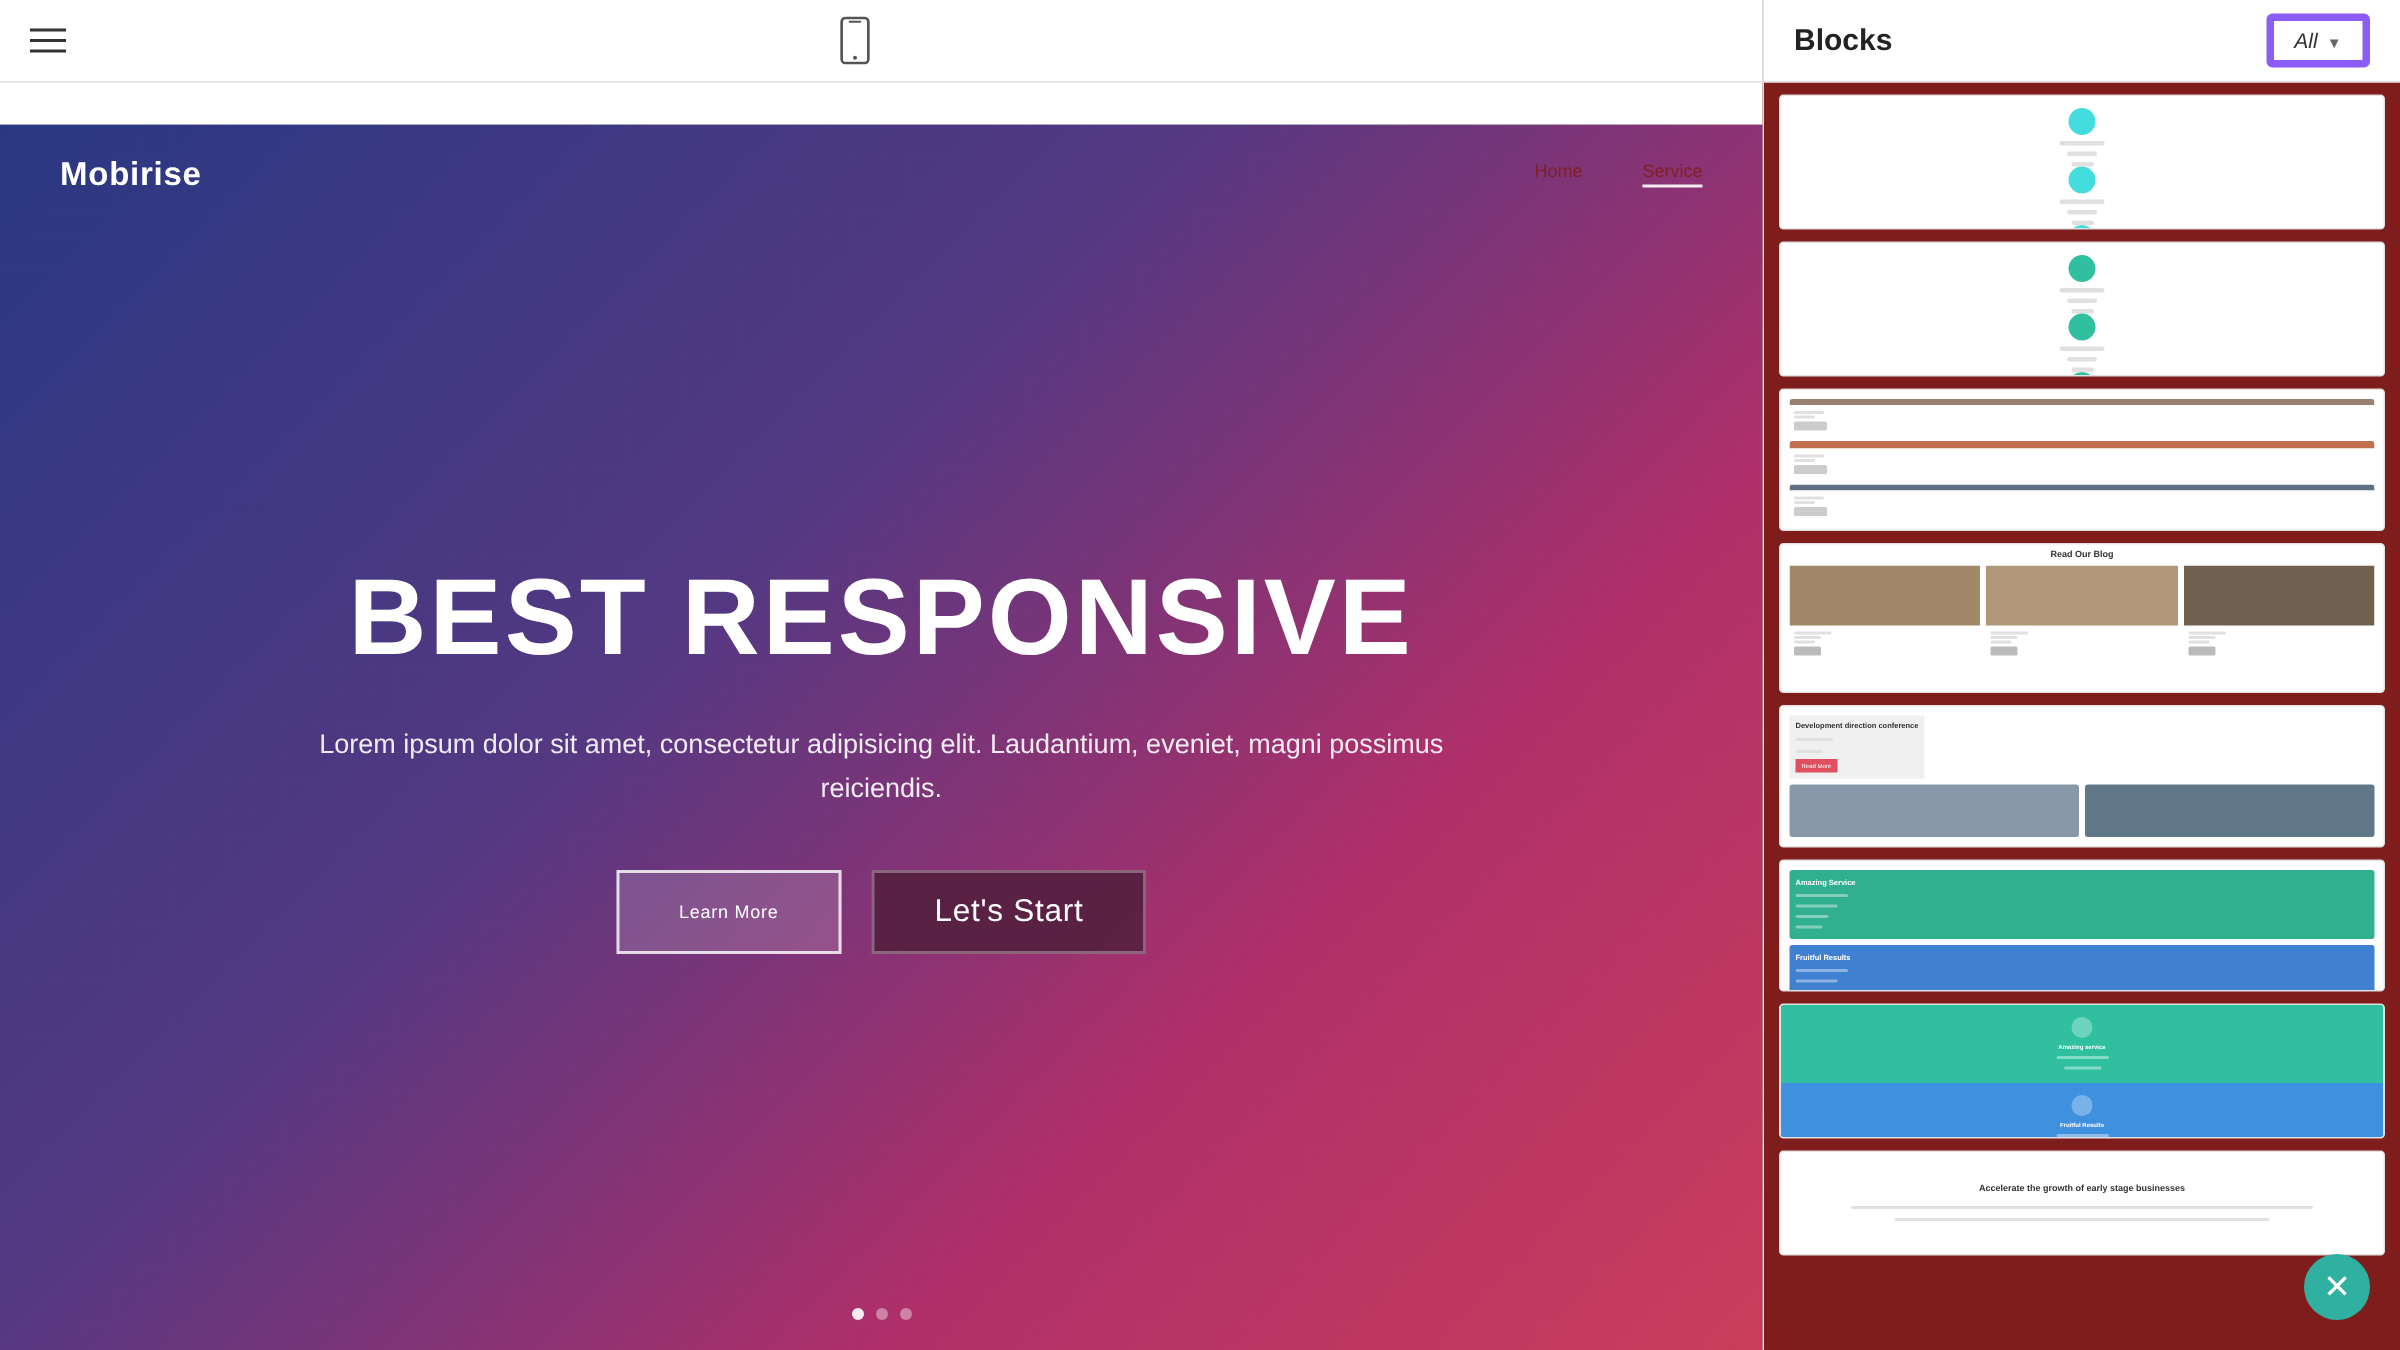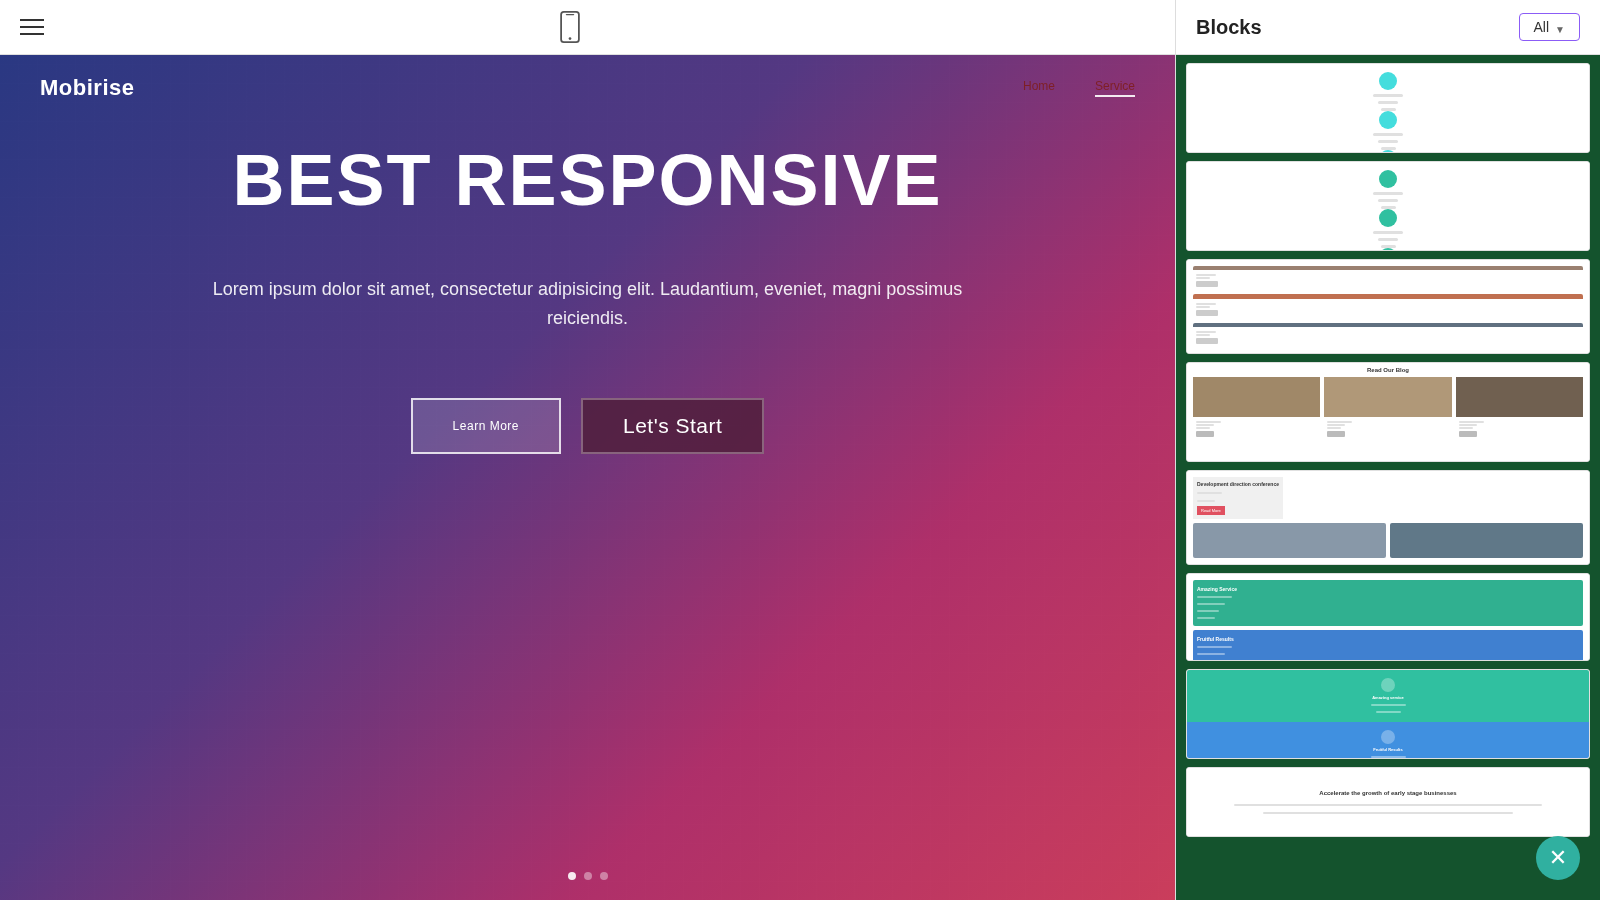--- a/index.html
+++ b/index.html
@@ -53,20 +53,21 @@
       width: 60px;
     }
 
     
     .hero {
       flex: 1;
       position: relative;
       overflow: hidden;
       display: flex;
       flex-direction: column;
+      margin-top: 28px;
     }
 
     .hero-bg {
       position: absolute;
       inset: 0;
       background: linear-gradient(135deg, #2a3a8c 0%, #5a3a8c 40%, #c03070 70%, #e04060 100%);
       opacity: 0.88;
       z-index: 1;
     }
 
@@ -123,23 +124,23 @@
       padding-bottom: 2px;
     }
 
     .hero-content {
       position: relative;
       z-index: 5;
       flex: 1;
       display: flex;
       flex-direction: column;
       align-items: center;
+      justify-content: center;
       text-align: center;
       padding: 20px 120px 60px;
-      gap: 25px;
     }
 
     .hero-title {
       color: #fff;
       font-size: 72px;
       font-weight: 900;
       line-height: 1.1;
       text-transform: uppercase;
       margin-bottom: 30px;
       letter-spacing: 2px;
@@ -194,21 +195,21 @@
       background: rgba(255,255,255,0.4);
     }
     .hero-dot.active {
       background: rgba(255,255,255,0.9);
     }
 
     
     .right-panel {
       width: 425px;
       height: 900px;
-      background: #14532d;
+      background: #7f1d1d;
       border-left: 1px solid #ddd;
       display: flex;
       flex-direction: column;
     }
 
     .panel-header {
       height: 55px;
       background: #fff;
       border-bottom: 1px solid #e0e0e0;
       display: flex;
@@ -218,29 +219,30 @@
     }
 
     .panel-title {
       font-size: 20px;
       font-weight: 700;
       color: #222;
     }
 
     .all-button {
       background: #fff;
-      border: 1px solid #8b5cf6;
+      border: 5px solid #8b5cf6;
       border-radius: 4px;
       padding: 5px 14px;
       font-size: 14px;
       cursor: pointer;
       display: flex;
       align-items: flex-end;
       gap: 6px;
       color: #333;
+      font-style: italic;
     }
 
     .panel-scroll {
       flex: 1;
       overflow-y: auto;
       padding: 8px 10px;
     }
 
     
     .block-thumb {

